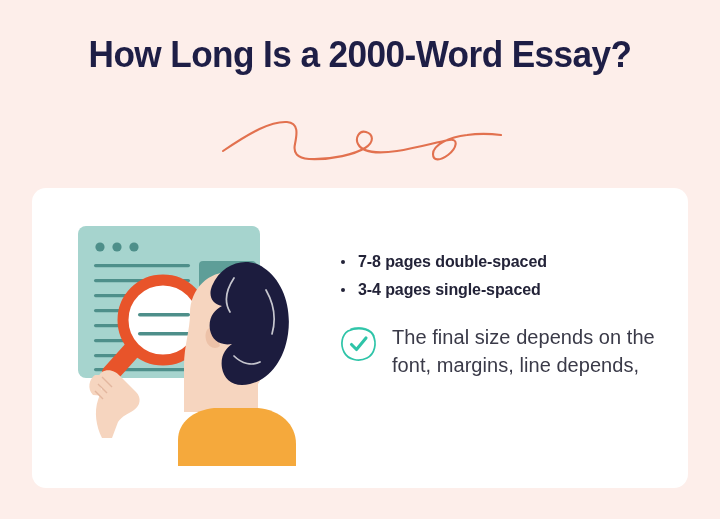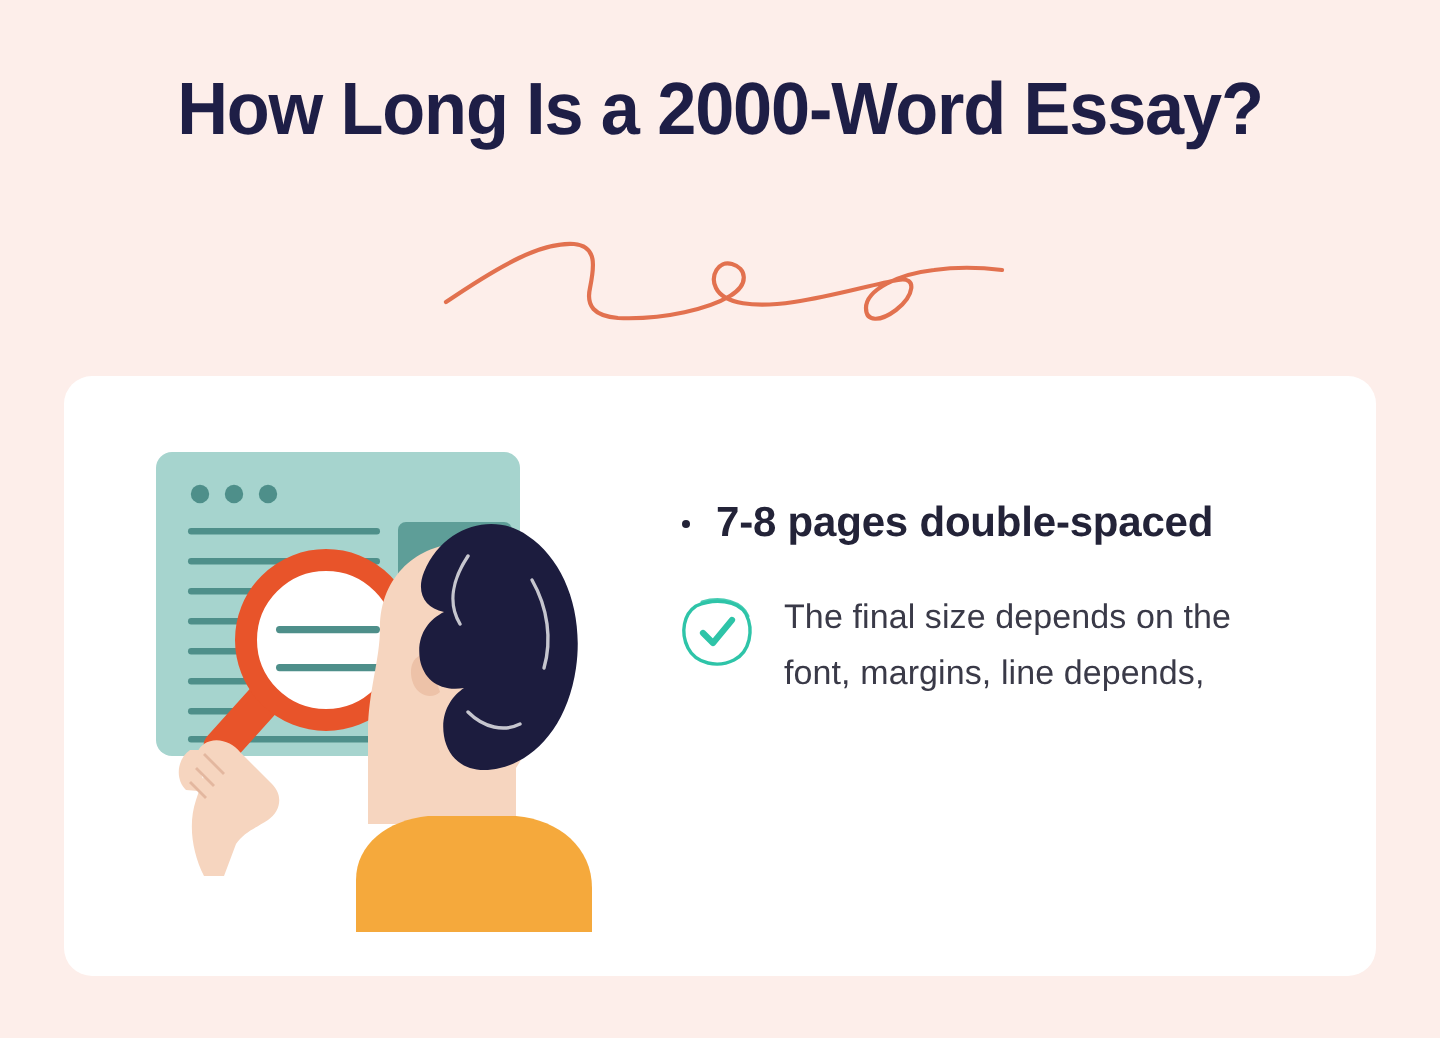--- a/index.html
+++ b/index.html
@@ -75,21 +75,21 @@
   }
 
   ul.bullets {
     list-style: none;
     margin: 0;
     padding: 0;
   }
   ul.bullets li {
     position: relative;
     padding-left: 22px;
-    font-size: 21px;
+    font-size: 16px;
     font-weight: bold;
     color: #232338;
     line-height: 28px;
     letter-spacing: -0.1px;
   }
   ul.bullets li .dot {
     position: absolute;
     left: 5px;
     top: 12px;
     width: 4px;
@@ -97,21 +97,21 @@
     border-radius: 50%;
     background: #232338;
   }
 
   #note {
     position: relative;
     margin-top: 19px;
     padding-left: 56px;
   }
   #note .note-text {
-    font-size: 17px;
+    font-size: 20px;
     color: #3a3a48;
     line-height: 28px;
     letter-spacing: 0.05px;
   }
   #check-badge {
     position: absolute;
     left: 3px;
     top: 2px;
     width: 40px;
     height: 38px;
@@ -211,20 +211,24 @@
     </g>
   </svg>
 
   <div id="content">
 
     <ul class="bullets">
       <li>
         <span class="dot"></span>
         <span>7-8 pages double-spaced</span>
       </li>
+      <li>
+        <span class="dot"></span>
+        <span>3-4 pages single-spaced</span>
+      </li>
     </ul>
 
     <div id="note">
       <svg id="check-badge" viewBox="0 0 40 38">
         <path d="M9 6 C 18 2, 30 3, 34 10 C 38 18, 36 29, 28 33
                  C 20 37, 9 35, 5 27 C 1 19, 3 10, 9 6 Z" fill="none" stroke="#2ec4a8" stroke-width="1.7" stroke-linecap="round"></path>
         <path d="M12 4 C 22 1, 32 4, 35 11" fill="none" stroke="#2ec4a8" stroke-width="1.5" stroke-linecap="round" opacity="0.85"></path>
         <path d="M12.5 19.5 L 17.5 24.5 L 27 13" fill="none" stroke="#2ec4a8" stroke-width="3.1" stroke-linecap="round" stroke-linejoin="round"></path>
       </svg>
       <div class="note-text">The final size depends on the</div>

